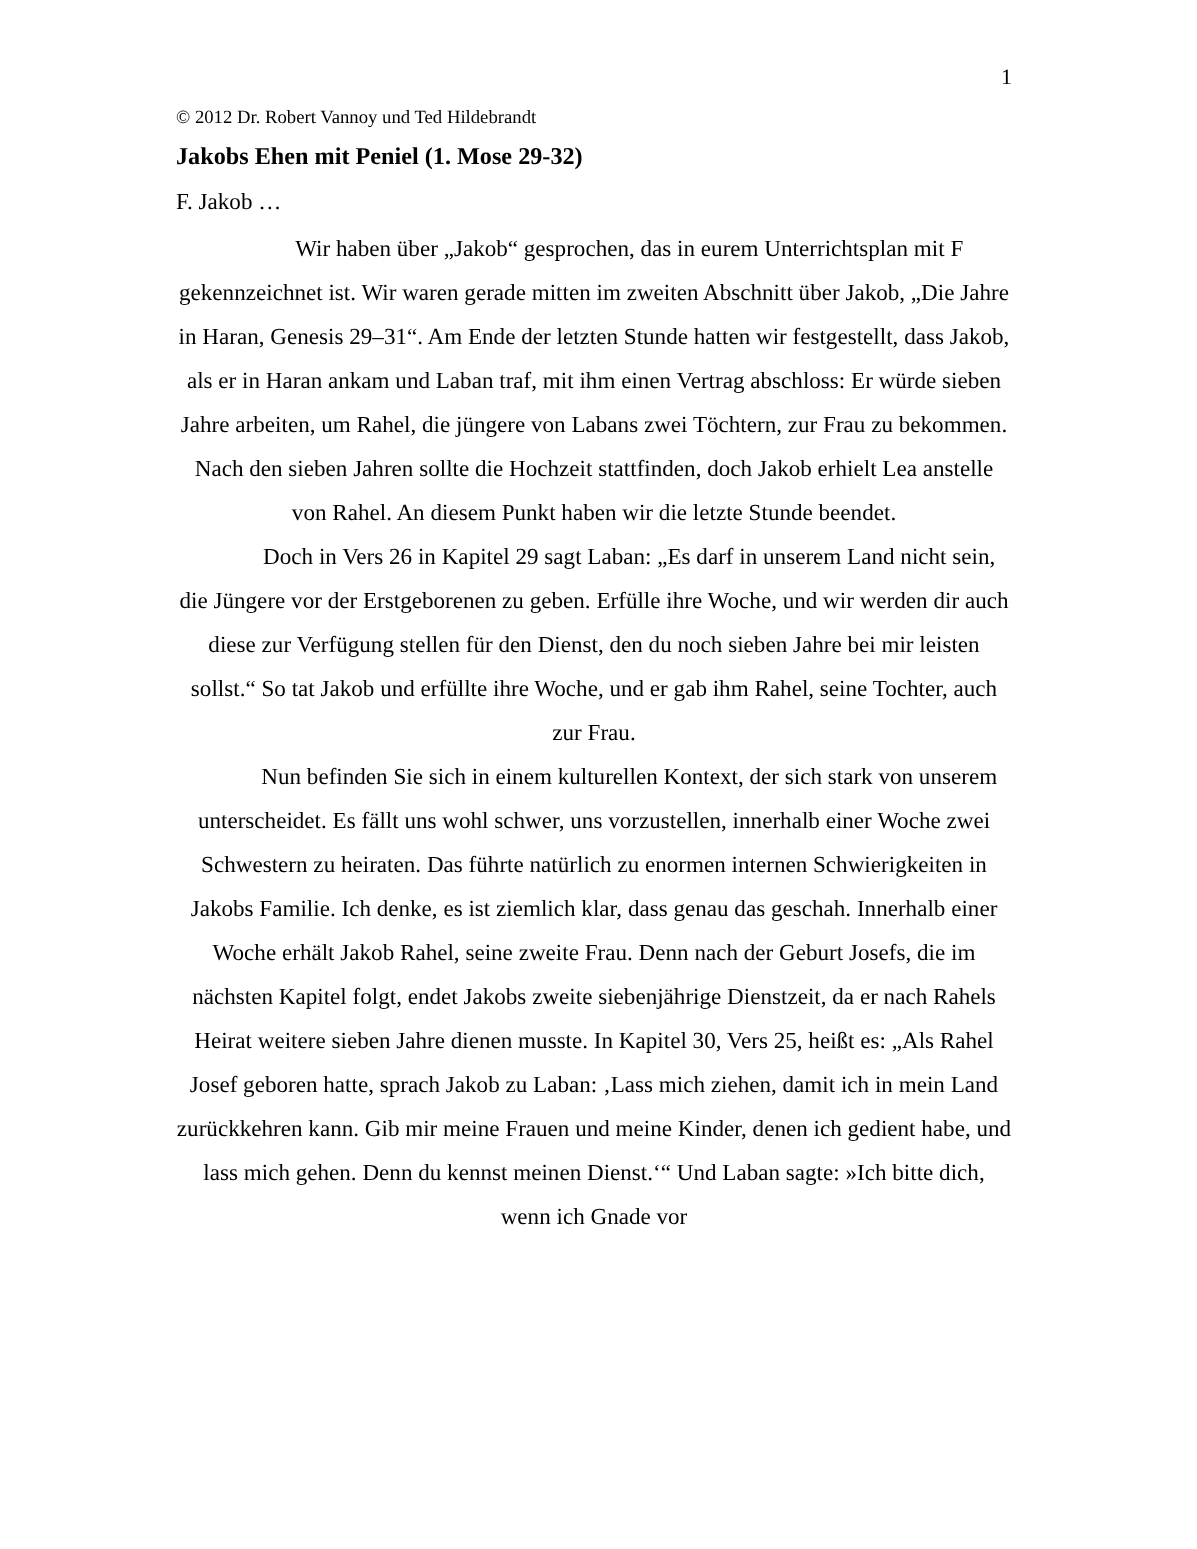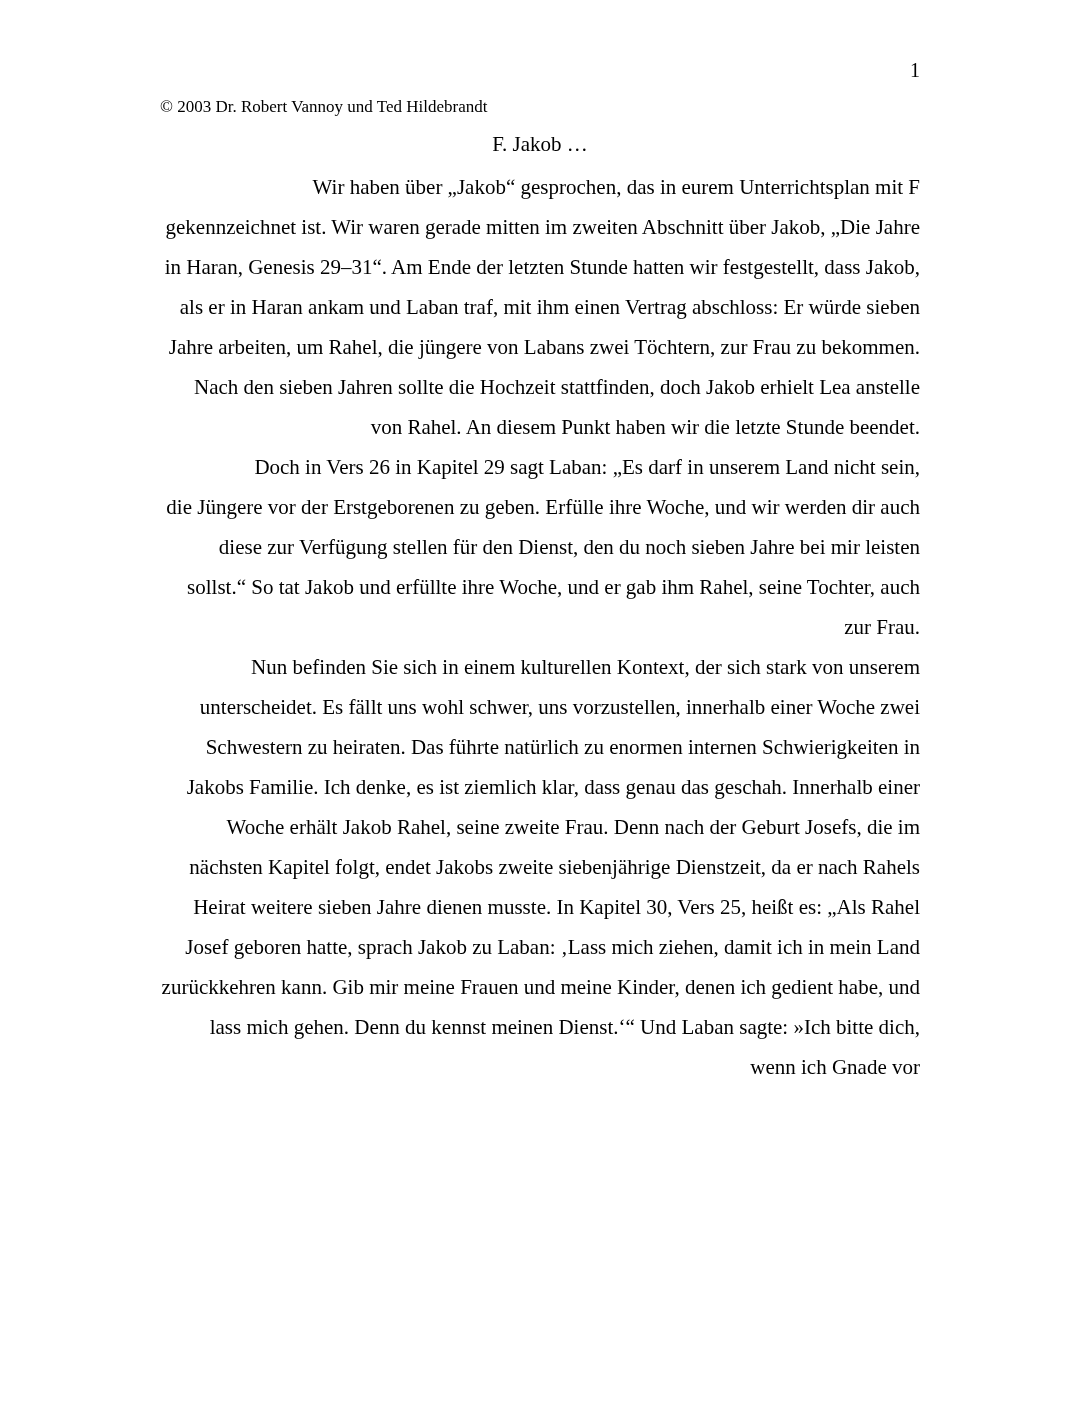--- a/index.html
+++ b/index.html
@@ -37,48 +37,48 @@
   .doc-subtitle {
     font-size: 22px;
     font-weight: bold;
     margin: 11px 0 0 0;
     line-height: 28px;
   }
   .outline-line {
     font-size: 21px;
     margin-top: 13px;
     line-height: 28px;
-    text-align: center;
   }
   .section-line {
     font-size: 21px;
     margin-top: 14px;
     line-height: 28px;
   }
   .body-text {
     margin-top: 9px;
   }
   .body-para {
     font-size: 21px;
     line-height: 40px;
     margin: 0;
     text-indent: 64px;
-    text-align: right;
+    text-align: center;
   }
 </style>
 </head>
 <body>
 
 <div class="page">
 
   <div class="page-number">1</div>
 
 
-  <div class="copyright">© 2003 Dr. Robert Vannoy und Ted Hildebrandt</div>
+  <div class="copyright">© 2012 Dr. Robert Vannoy und Ted Hildebrandt</div>
 
+  <h2 class="doc-subtitle">Jakobs Ehen mit Peniel (1. Mose 29-32)</h2>
 
   <div class="outline-line">F. Jakob …</div>
 
 
   <div class="body-text">
     <p class="body-para">Wir haben über „Jakob“ gesprochen, das in eurem Unterrichtsplan mit F gekennzeichnet ist. Wir waren gerade mitten im zweiten Abschnitt über Jakob, „Die Jahre in Haran, Genesis 29–31“. Am Ende der letzten Stunde hatten wir festgestellt, dass Jakob, als er in Haran ankam und Laban traf, mit ihm einen Vertrag abschloss: Er würde sieben Jahre arbeiten, um Rahel, die jüngere von Labans zwei Töchtern, zur Frau zu bekommen. Nach den sieben Jahren sollte die Hochzeit stattfinden, doch Jakob erhielt Lea anstelle von Rahel. An diesem Punkt haben wir die letzte Stunde beendet.</p>
     <p class="body-para">Doch in Vers 26 in Kapitel 29 sagt Laban: „Es darf in unserem Land nicht sein, die Jüngere vor der Erstgeborenen zu geben. Erfülle ihre Woche, und wir werden dir auch diese zur Verfügung stellen für den Dienst, den du noch sieben Jahre bei mir leisten sollst.“ So tat Jakob und erfüllte ihre Woche, und er gab ihm Rahel, seine Tochter, auch zur Frau.</p>
     <p class="body-para">Nun befinden Sie sich in einem kulturellen Kontext, der sich stark von unserem unterscheidet. Es fällt uns wohl schwer, uns vorzustellen, innerhalb einer Woche zwei Schwestern zu heiraten. Das führte natürlich zu enormen internen Schwierigkeiten in Jakobs Familie. Ich denke, es ist ziemlich klar, dass genau das geschah. Innerhalb einer Woche erhält Jakob Rahel, seine zweite Frau. Denn nach der Geburt Josefs, die im nächsten Kapitel folgt, endet Jakobs zweite siebenjährige Dienstzeit, da er nach Rahels Heirat weitere sieben Jahre dienen musste. In Kapitel 30, Vers 25, heißt es: „Als Rahel Josef geboren hatte, sprach Jakob zu Laban: ‚Lass mich ziehen, damit ich in mein Land zurückkehren kann. Gib mir meine Frauen und meine Kinder, denen ich gedient habe, und lass mich gehen. Denn du kennst meinen Dienst.‘“ Und Laban sagte: »Ich bitte dich, wenn ich Gnade vor</p>
   </div>
 

